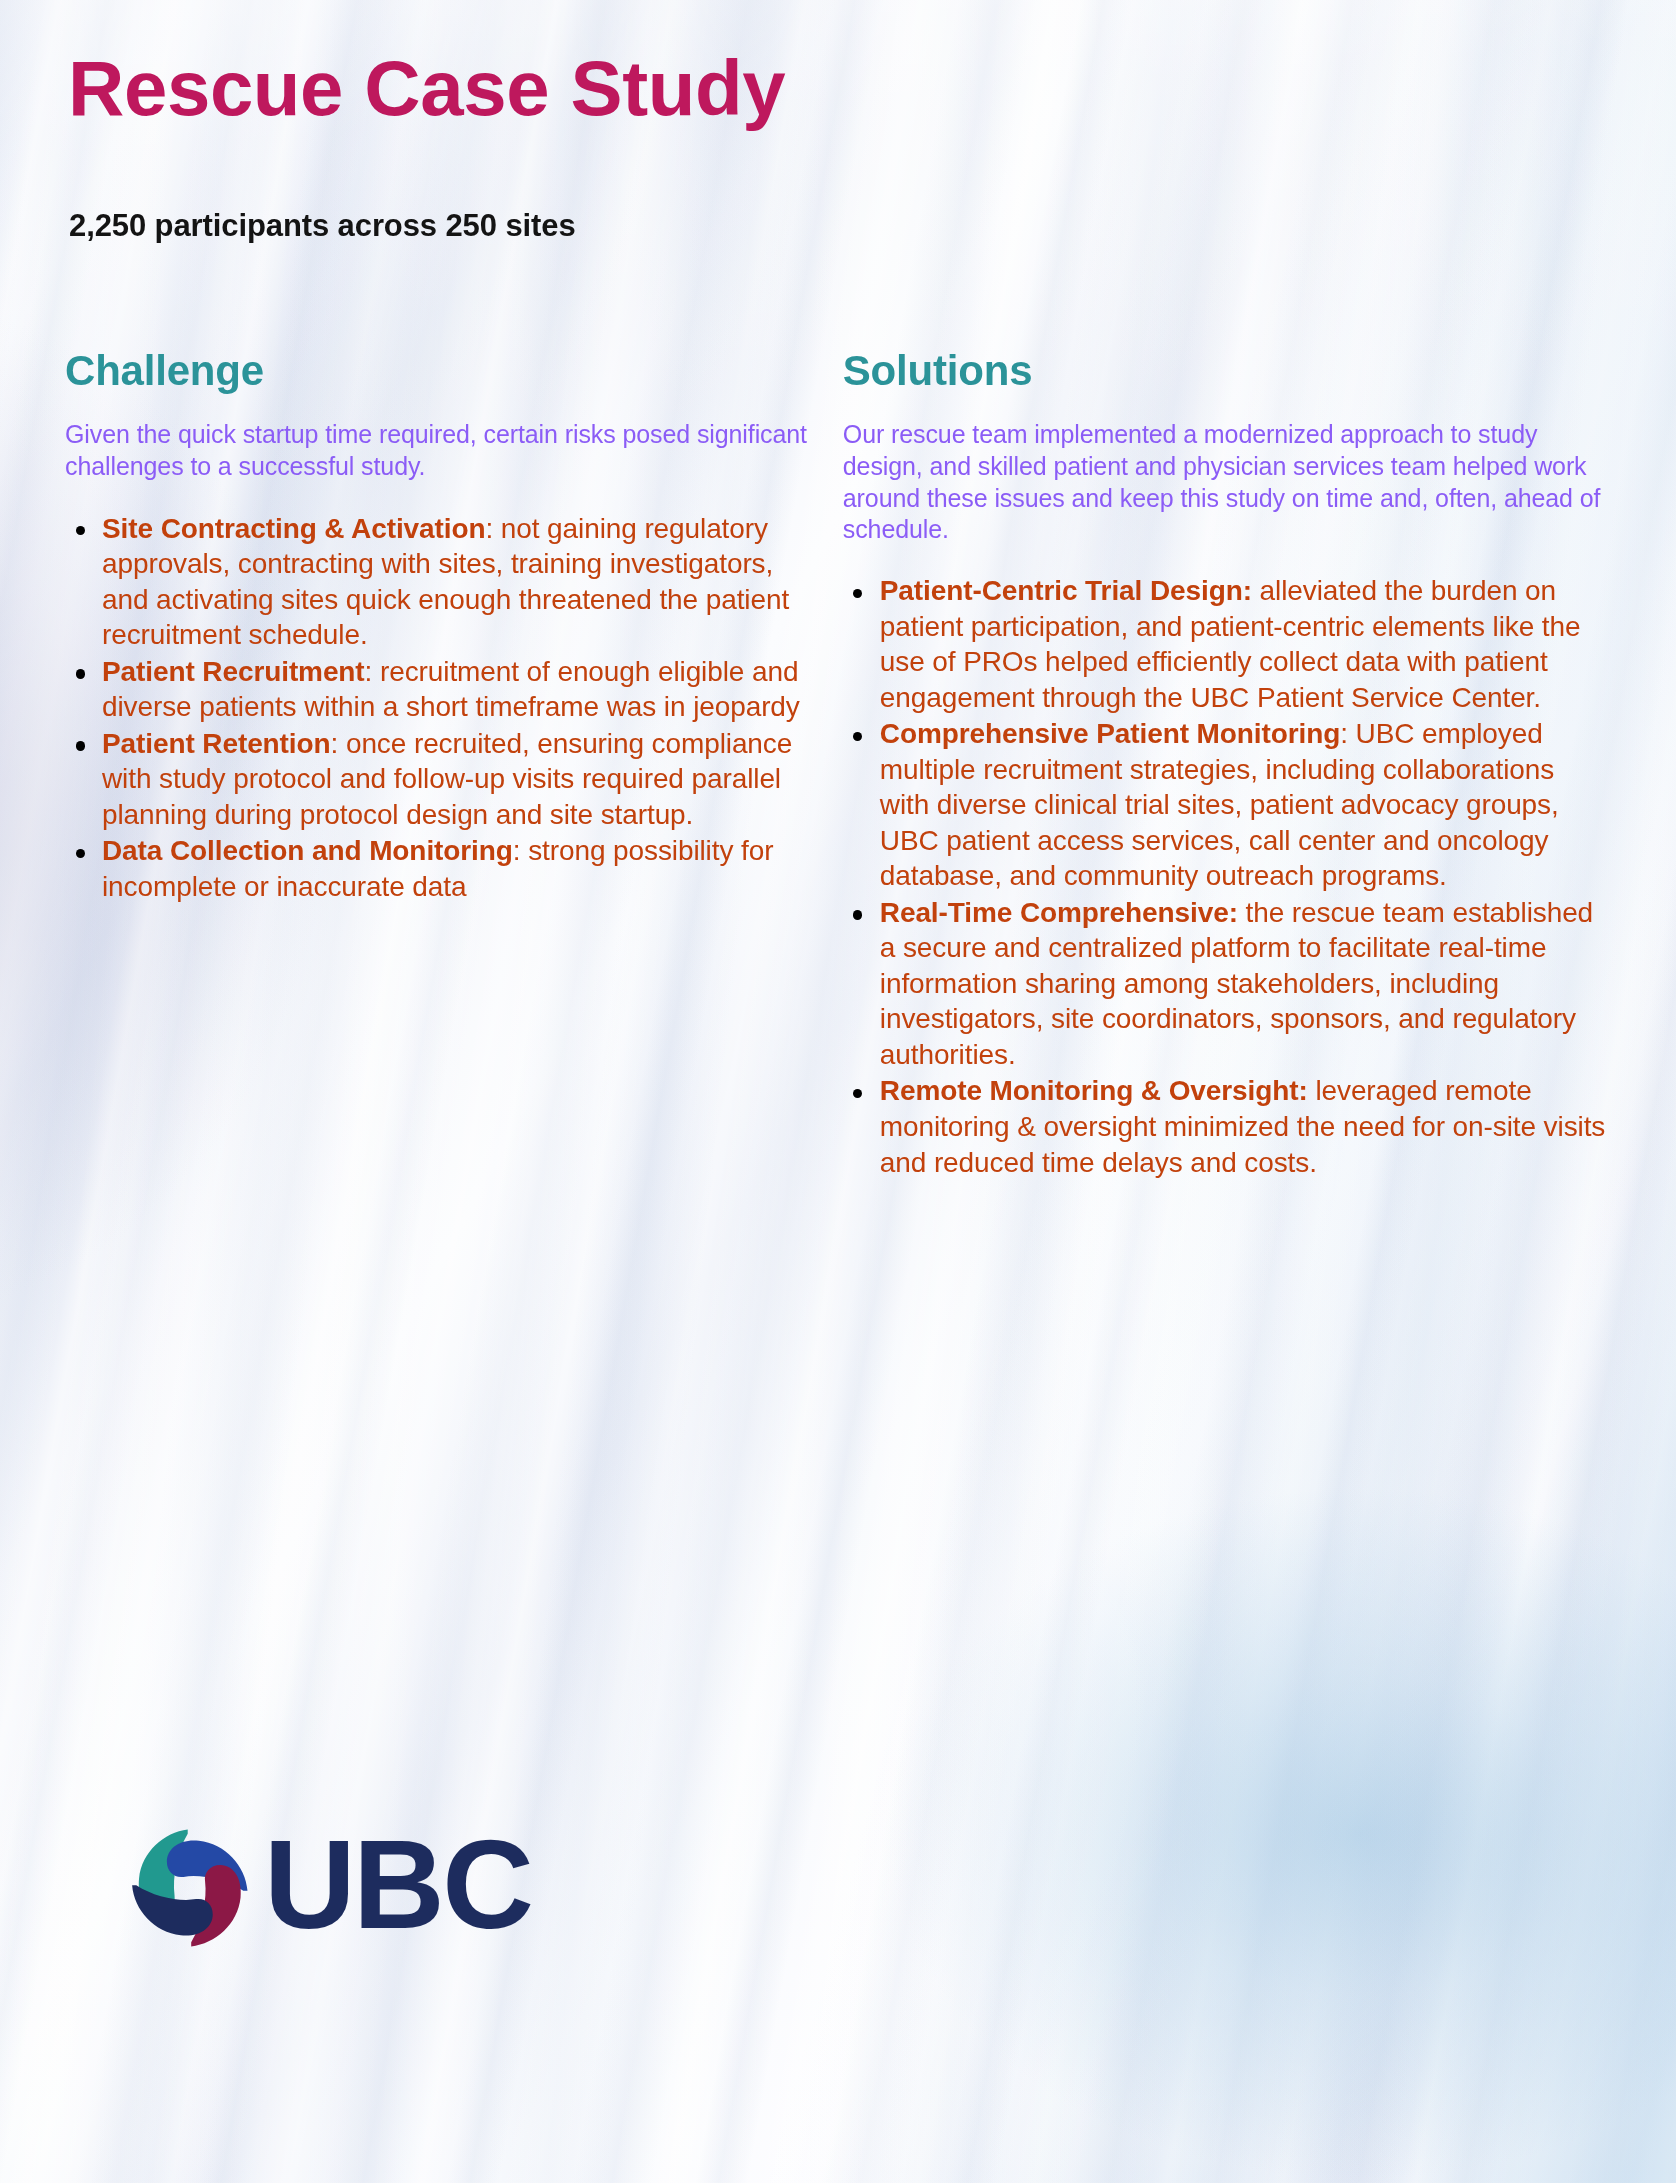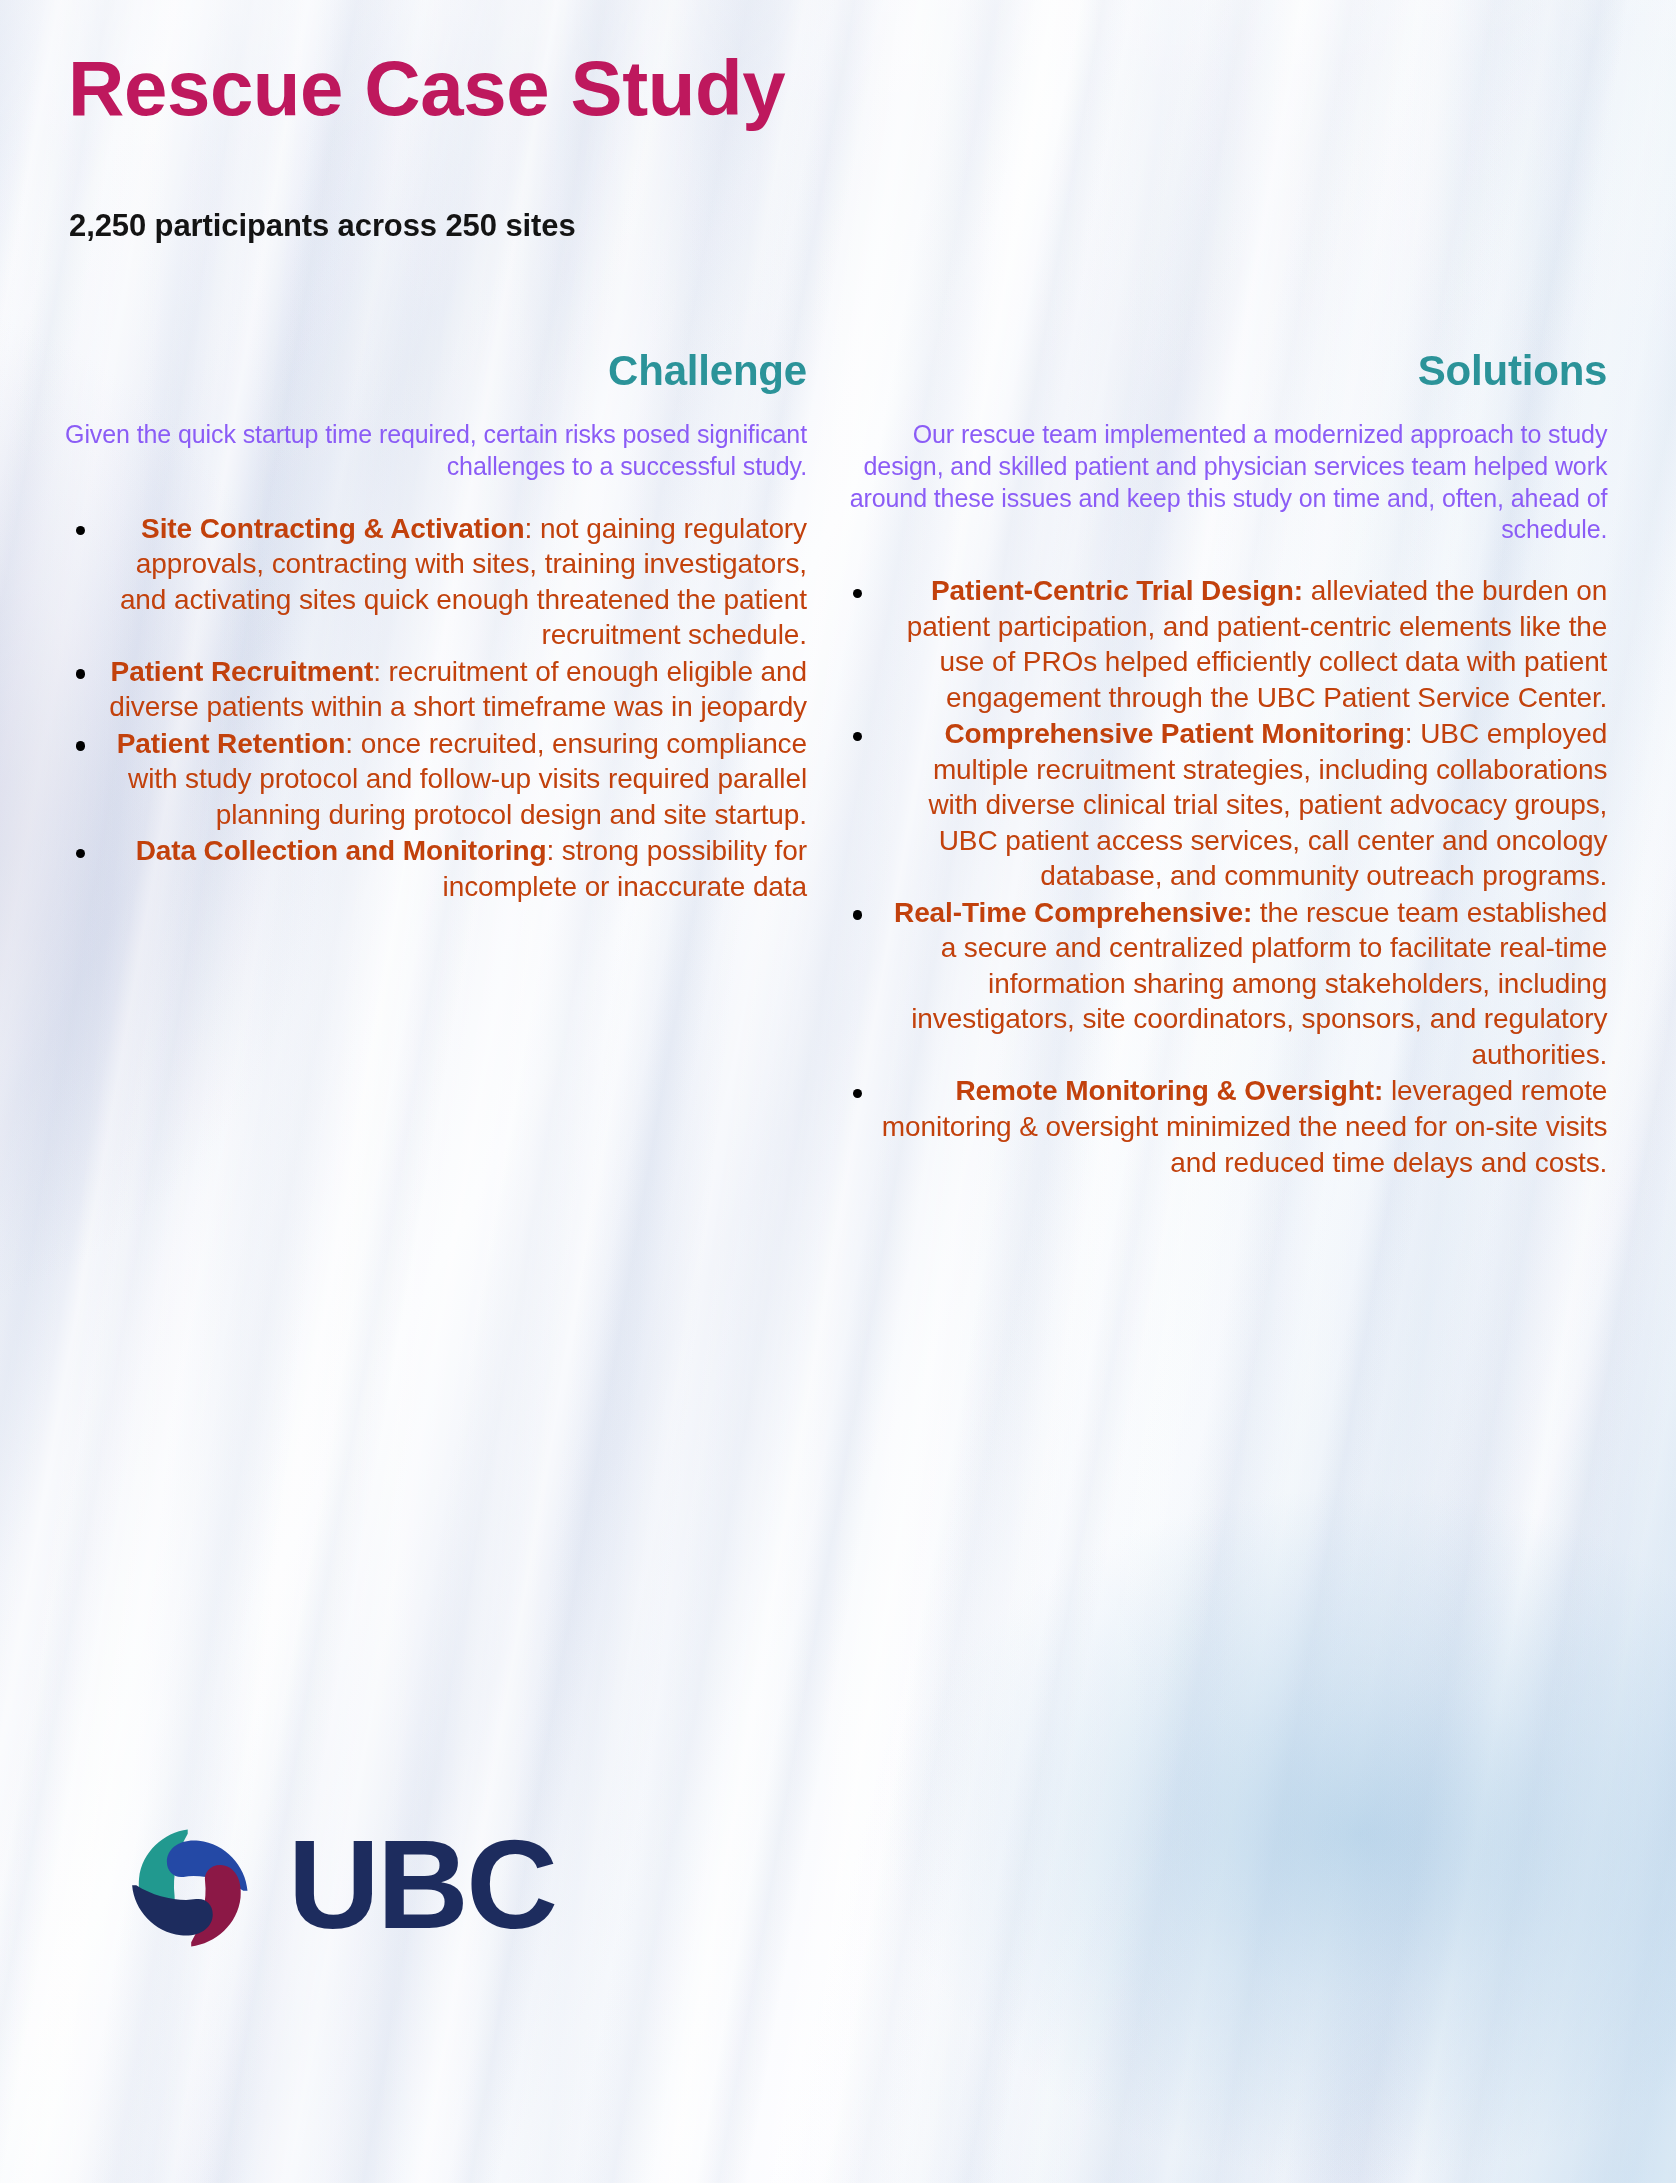--- a/index.html
+++ b/index.html
@@ -150,21 +150,21 @@
   }
 
   .columns {
     position:absolute;
     left:0; right:0;
     top:349px;
     display:flex;
     gap:18.3px;
     padding:0 52px 0 65px;
   }
-  .col { width:742px;text-align:right; }
+  .col { width:742px; }
   .col-right { width:782px; padding-left:17.5px; }
 
   .sec-head {
     font-size:42px;
     font-weight:700;
     color:#2b9399;
     line-height:1.05;
     letter-spacing:-0.2px;
     margin-bottom:26px;
   }
@@ -204,21 +204,21 @@
   }
   li b { font-weight:700; }
 
   
   .logo {
     position:absolute;
     left:121px;
     top:1816px;
     display:flex;
     align-items:center;
-    gap:28px;
+    gap:4px;
   }
   .logo-mark { width:139px; height:144px; display:block; }
   .logo-word {
     font-size:127px;
     font-weight:700;
     color:#1d2c5e;
     letter-spacing:-2.6px;
     line-height:.78;
     margin-top:-6.1px;
   }

